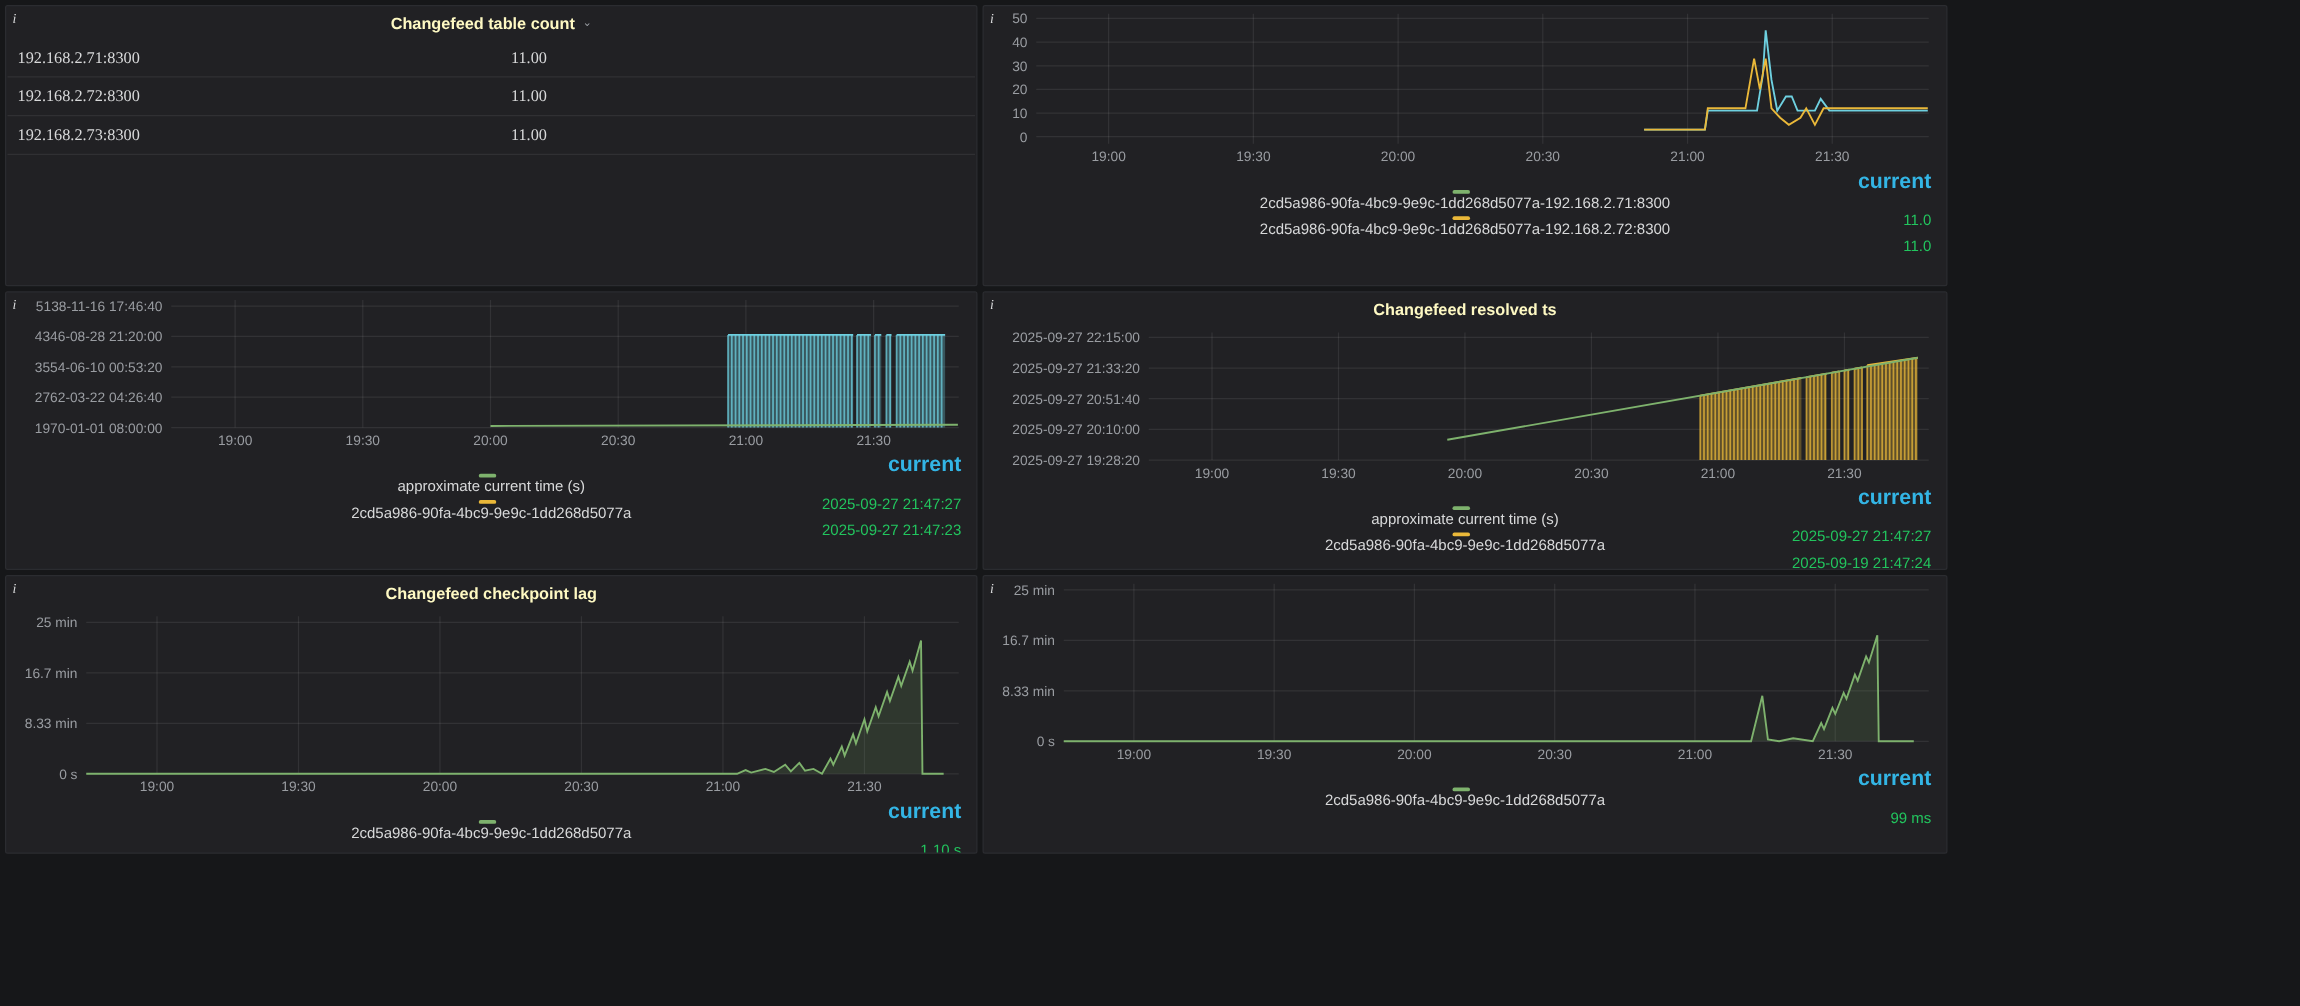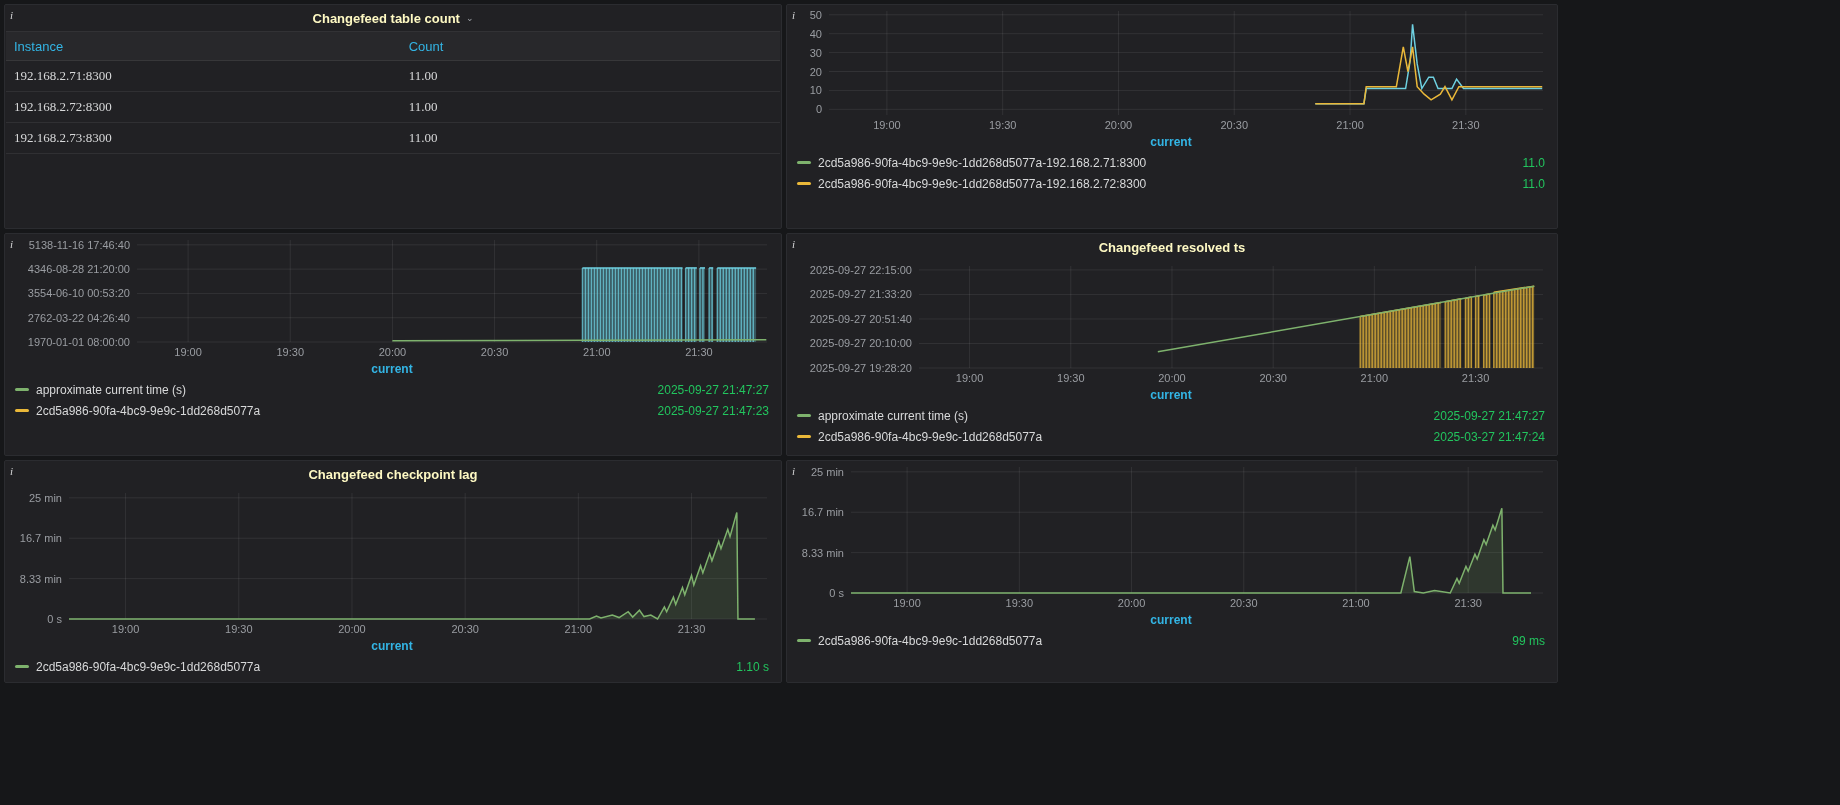--- a/index.html
+++ b/index.html
@@ -22,42 +22,38 @@
   .tdrow{height:30px;}
   .td{font-size:13px;color:#d8d9da;padding-left:8px;font-family:Liberation Serif, serif;}
   
   .chart{margin:0 8px;position:relative;cursor:crosshair;}
   .chart-a{height:128px;}
   .chart-b{height:126px;}
   .chart-c{height:150px;}
   svg text{font-family:"Liberation Sans",sans-serif;}
   
   .legend{padding:2px 10px 0 10px;}
-  .legend-head{text-align:center;color:#33b5e5;font-weight:700;font-size:12px;height:17px;cursor:pointer;padding-right:2px;}
-  .legend-row{display:flex;align-items:center;height:21px;font-size:12px;}
+  .legend-head{text-align:right;color:#33b5e5;font-weight:700;font-size:17px;height:17px;cursor:pointer;padding-right:2px;}
+  .legend-row{display:flex;align-items:center;height:21px;font-size:12px;flex-direction:column;}
   .swatch{width:14px;height:3px;border-radius:2px;margin-right:7px;flex:0 0 auto;}
   .lname{color:#d8d9da;cursor:pointer;white-space:nowrap;}
   .lval{margin-left:auto;color:#22c55e;padding-right:2px;white-space:nowrap;}
 </style>
 </head>
 <body>
 
 <div class="dash">
 
   <section class="panel">
     <div class="corner"><span>i</span></div>
     <div class="titlebar">
       <span class="title">Changefeed table count</span>
       <span class="caret">⌄</span>
     </div>
     <div class="gtable">
-      <div class="trow thead">
-        <div class="th">Instance</div>
-        <div class="th">Count</div>
-      </div>
       <div class="trow tdrow">
         <div class="td">192.168.2.71:8300</div>
         <div class="td">11.00</div>
       </div>
       <div class="trow tdrow">
         <div class="td">192.168.2.72:8300</div>
         <div class="td">11.00</div>
       </div>
       <div class="trow tdrow">
         <div class="td">192.168.2.73:8300</div>
@@ -318,21 +314,21 @@
     <div class="legend">
       <div class="legend-head">current</div>
       <div class="legend-row">
         <span class="swatch" style="background: rgb(126, 178, 109);"></span>
         <span class="lname">approximate current time (s)</span>
         <span class="lval">2025-09-27 21:47:27</span>
       </div>
       <div class="legend-row">
         <span class="swatch" style="background: rgb(234, 184, 57);"></span>
         <span class="lname">2cd5a986-90fa-4bc9-9e9c-1dd268d5077a</span>
-        <span class="lval">2025-03-27 21:47:24</span>
+        <span class="lval">2025-09-19 21:47:24</span>
       </div>
     </div>
   </section>
 
   <section class="panel">
     <div class="corner"><span>i</span></div>
     <div class="titlebar">
       <span class="title">Changefeed checkpoint lag</span>
     </div>
     <div class="chart chart-c"><svg width="760" height="150">

